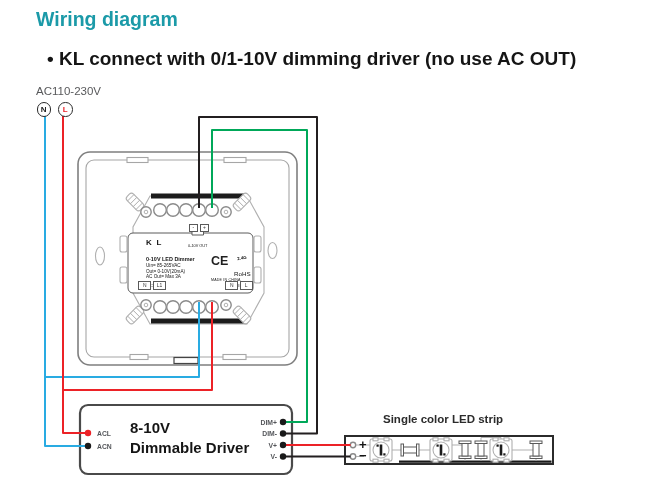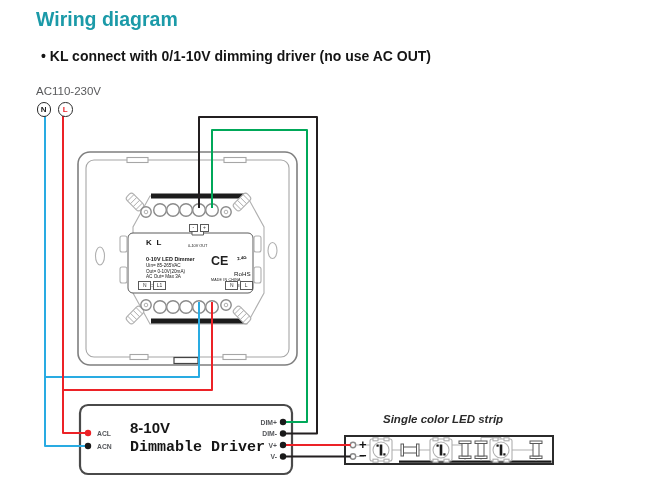--- a/index.html
+++ b/index.html
@@ -188,21 +188,21 @@
       <circle cx="88" cy="446" r="3.2" fill="#1a1a1a"></circle>
       <circle cx="283" cy="422" r="3.2" fill="#1a1a1a"></circle>
       <circle cx="283" cy="433.5" r="3.2" fill="#1a1a1a"></circle>
       <circle cx="283" cy="445" r="3.2" fill="#1a1a1a"></circle>
       <circle cx="283" cy="456.5" r="3.2" fill="#1a1a1a"></circle>
     </g>
   </svg>
 
   <div class="t" style="left:36px;top:9px;font-size:19.5px;font-weight:700;color:var(--accent-teal);">Wiring diagram</div>
 
-  <div class="t" style="left:41px;top:49px;font-size:14px;font-weight:700;">
+  <div class="t" style="left:47px;top:49px;font-size:19px;font-weight:700;">
     <span>•</span>
     <span>KL connect with 0/1-10V dimming driver (no use AC OUT)</span>
   </div>
 
   <div class="t gray" style="left:36px;top:85px;font-size:11.5px;">AC110-230V</div>
 
   <div class="ncirc" style="left:36.5px;top:102px;">
     <span style="color:#222;">N</span>
   </div>
   <div class="ncirc" style="left:58px;top:102px;">
@@ -236,25 +236,25 @@
     <span>L1</span>
     </div>
   <div class="mbox" style="left:225px;top:280.5px;width:13px;height:9.5px;">
     <span>N</span>
     </div>
   <div class="mbox" style="left:239.5px;top:280.5px;width:13px;height:9.5px;">
     <span>L</span>
     </div>
 
   <div class="t" style="left:130px;top:420px;font-size:15px;font-weight:700;">8-10V</div>
-  <div class="t" style="left:130px;top:440px;font-size:15px;font-weight:700;font-family:Liberation Mono, monospace;">Dimmable Driver</div>
+  <div class="t" style="left:130px;top:440px;font-size:15px;font-weight:700;">Dimmable Driver</div>
   <div class="llab" style="left:97px;top:428.5px;">ACL</div>
   <div class="llab" style="left:97px;top:441.5px;">ACN</div>
   <div class="rlab" style="left:237px;top:417.5px;">DIM+</div>
   <div class="rlab" style="left:237px;top:429px;">DIM-</div>
   <div class="rlab" style="left:237px;top:440.5px;">V+</div>
   <div class="rlab" style="left:237px;top:452px;">V-</div>
 
-  <div class="t" style="left:383px;top:412.5px;font-size:11.5px;font-weight:700;color:#2b2b2b;font-style:italic;">Single color LED strip</div>
+  <div class="t" style="left:383px;top:412.5px;font-size:11.5px;font-weight:700;color:#2b2b2b;">Single color LED strip</div>
   <div class="t" style="left:359px;top:438px;font-size:13px;font-weight:700;">+</div>
   <div class="t" style="left:359px;top:449px;font-size:13px;font-weight:700;">−</div>
 
 </div>
 
 </body></html>

